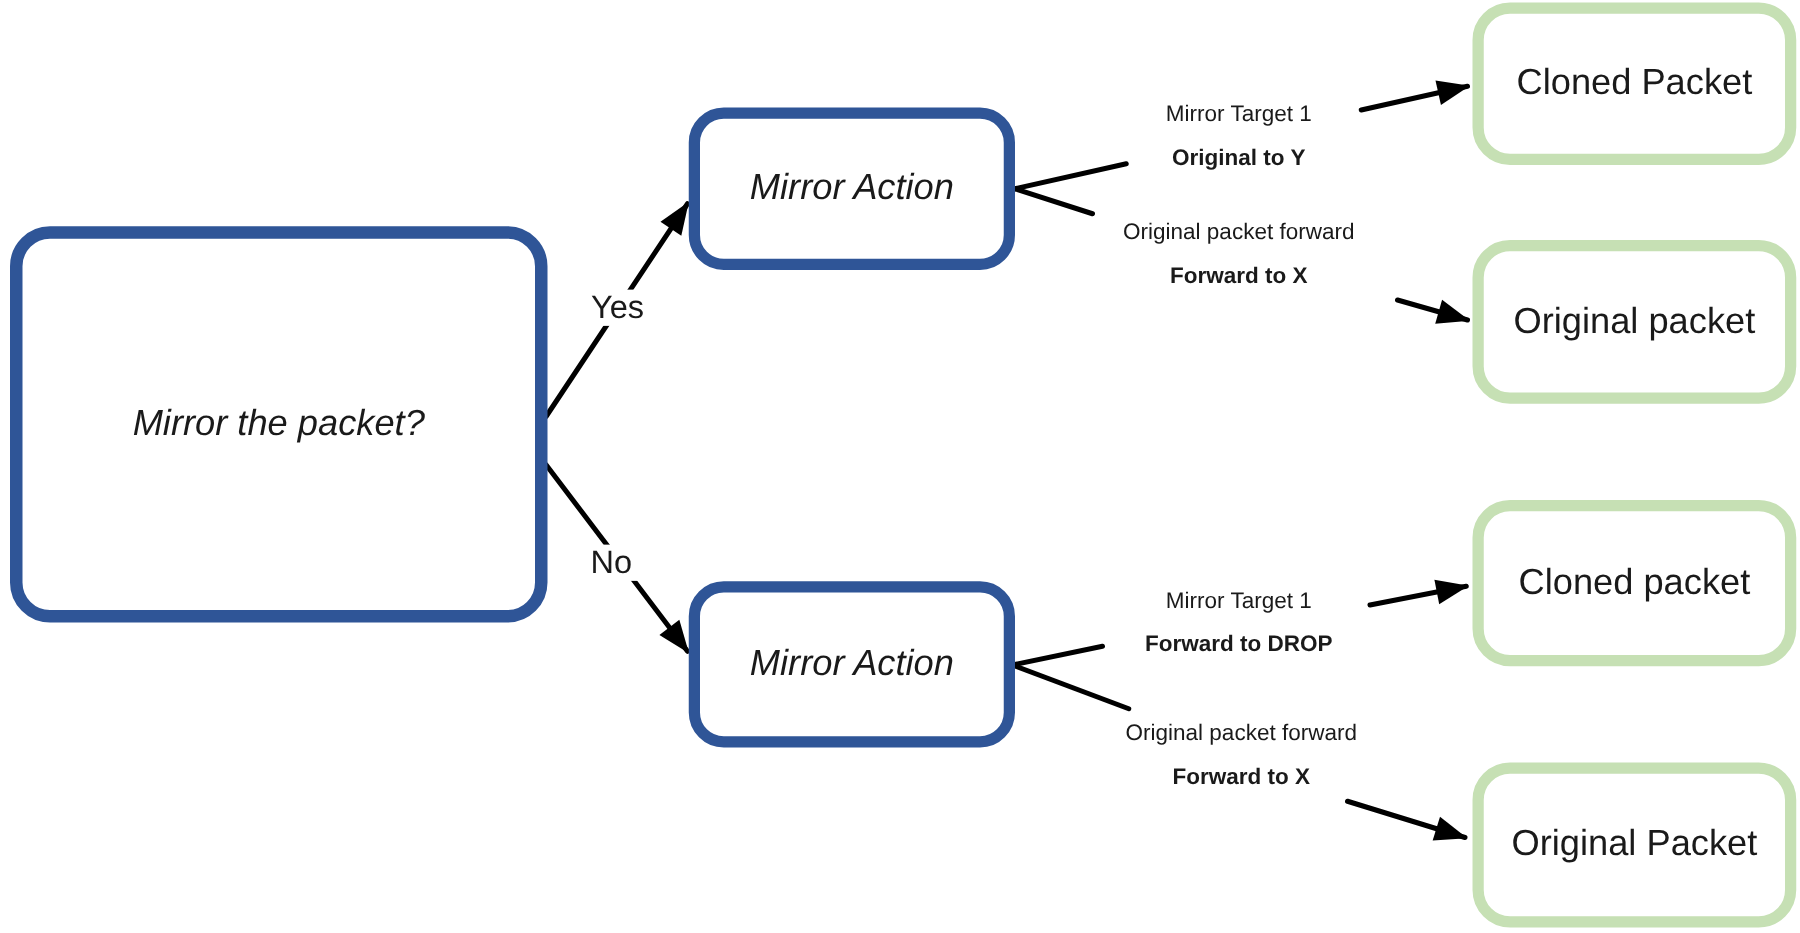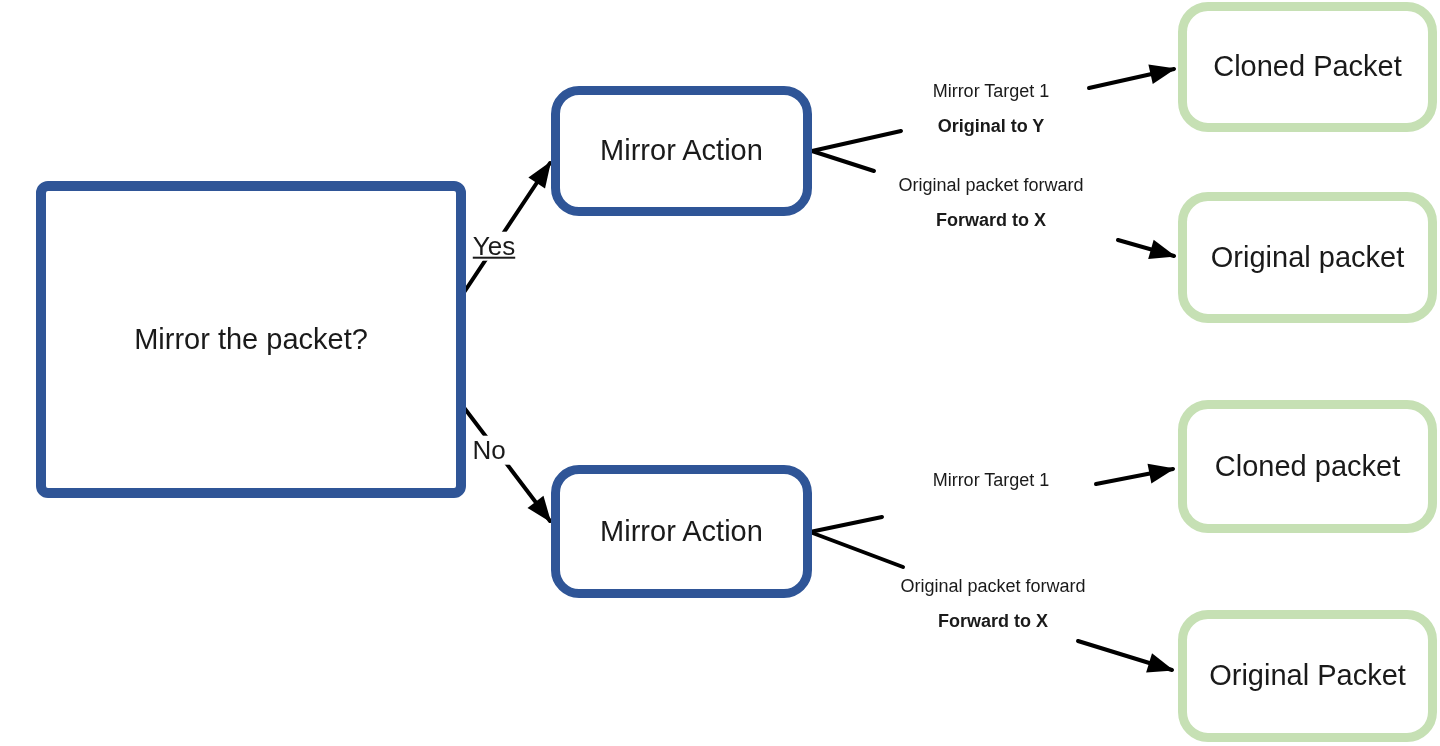--- a/index.html
+++ b/index.html
@@ -27,25 +27,25 @@
     position: absolute;
     box-sizing: border-box;
     background: #ffffff;
     display: flex;
     align-items: center;
     justify-content: center;
   }
   .node.blue {
     border: 9px solid var(--node-border-blue, #2F5597);
     border-radius: 28px;
+    font-style: italic;
   }
   .node.decision {
     border-width: 10px;
-    border-radius: 12px;
-    margin-left: 28px;
+    border-radius: 32px;
   }
   .node.green {
     border: 9px solid var(--node-border-green, #C6E0B4);
     border-radius: 30px;
   }
   .node-label {
     font-size: 29px;
     line-height: 1.15;
     color: #1a1a1a;
     white-space: nowrap;
@@ -91,40 +91,41 @@
     <line class="edge" x1="810" y1="532" x2="882" y2="517"></line>
     <line class="edge" x1="810" y1="532" x2="903" y2="567"></line>
     <line class="edge" x1="1096" y1="484" x2="1173" y2="469" marker-end="url(#ah)"></line>
     <line class="edge" x1="1078" y1="641" x2="1172" y2="670" marker-end="url(#ah)"></line>
   </svg>
 
   <div class="node blue decision" style="left:8px; top:181px; width:430px; height:317px;">
     <span class="node-label">Mirror the packet?</span>
   </div>
 
-  <span class="branch-label" style="left:494px; top:246px;text-decoration:underline;">Yes</span>
+  <span class="branch-label" style="left:494px; top:246px;">Yes</span>
   <span class="branch-label" style="left:489px; top:450px;">No</span>
 
   <div class="node blue" style="left:551px; top:86px; width:261px; height:130px;">
     <span class="node-label">Mirror Action</span>
   </div>
   <div class="node blue" style="left:551px; top:465px; width:261px; height:133px;">
     <span class="node-label">Mirror Action</span>
   </div>
 
   <div class="edge-label" style="left:831px; top:74px;">
     <div class="el-1">Mirror Target 1</div>
     <div class="el-2">Original to Y</div>
   </div>
   <div class="edge-label" style="left:831px; top:168px;">
     <div class="el-1">Original packet forward</div>
     <div class="el-2">Forward to X</div>
   </div>
   <div class="edge-label" style="left:831px; top:463px;">
     <div class="el-1">Mirror Target 1</div>
+    <div class="el-2">Forward to DROP</div>
   </div>
   <div class="edge-label" style="left:833px; top:569px;">
     <div class="el-1">Original packet forward</div>
     <div class="el-2">Forward to X</div>
   </div>
 
   <div class="node green" style="left:1178px; top:2px; width:259px; height:130px;">
     <span class="node-label">Cloned Packet</span>
   </div>
   <div class="node green" style="left:1178px; top:192px; width:259px; height:131px;">

